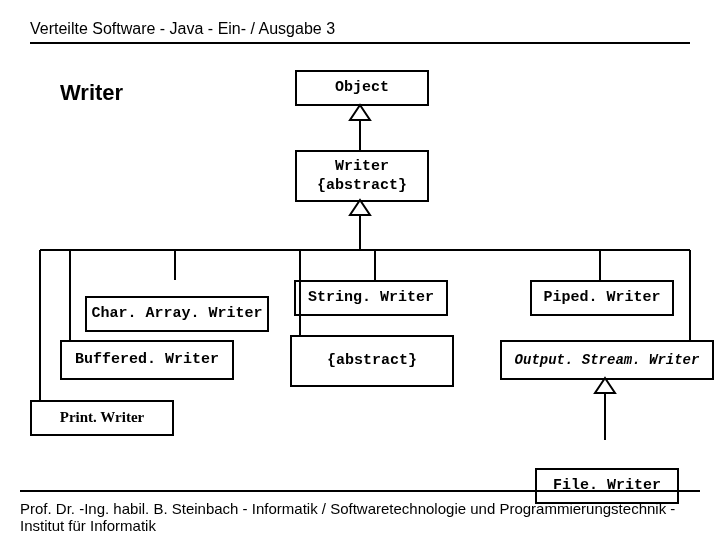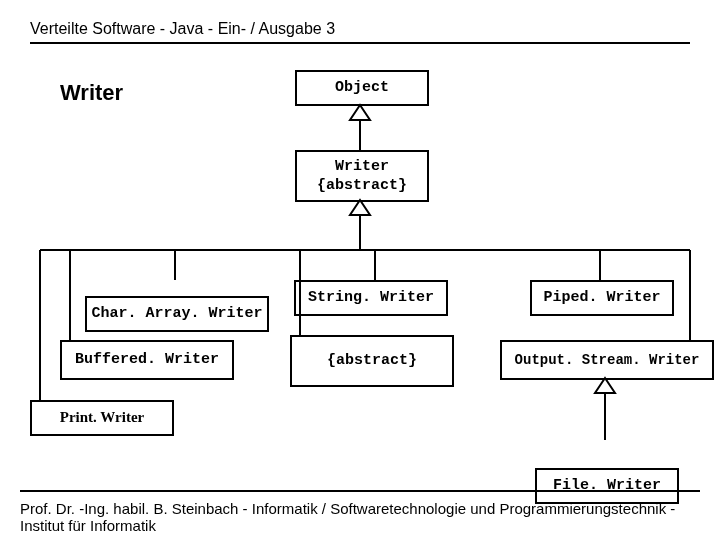--- a/index.html
+++ b/index.html
@@ -90,21 +90,21 @@
 <div class="box" style="left:530px; top:280px; width:140px; height:32px;">
   <span>Piped. Writer</span>
 </div>
 
 <div class="box" style="left:60px; top:340px; width:170px; height:36px;">
   <span>Buffered. Writer</span>
 </div>
 <div class="box" style="left:290px; top:335px; width:160px; height:48px;">
   <span>{abstract}</span>
 </div>
-<div class="box" style="left:500px; top:340px; width:210px; height:36px; font-size:14px;">
+<div class="box" style="left:500px; top:340px; width:210px; height:36px; font-size:14px;font-style:italic;">
   <span>Output. Stream. Writer</span>
 </div>
 
 <div class="box" style="left:30px; top:400px; width:140px; height:32px;font-family:Liberation Serif, serif;">
   <span>Print. Writer</span>
 </div>
 
 <div class="box" style="left:535px; top:432px; width:140px; height:32px;margin-top:36px;">
   <span>File. Writer</span>
 </div>

